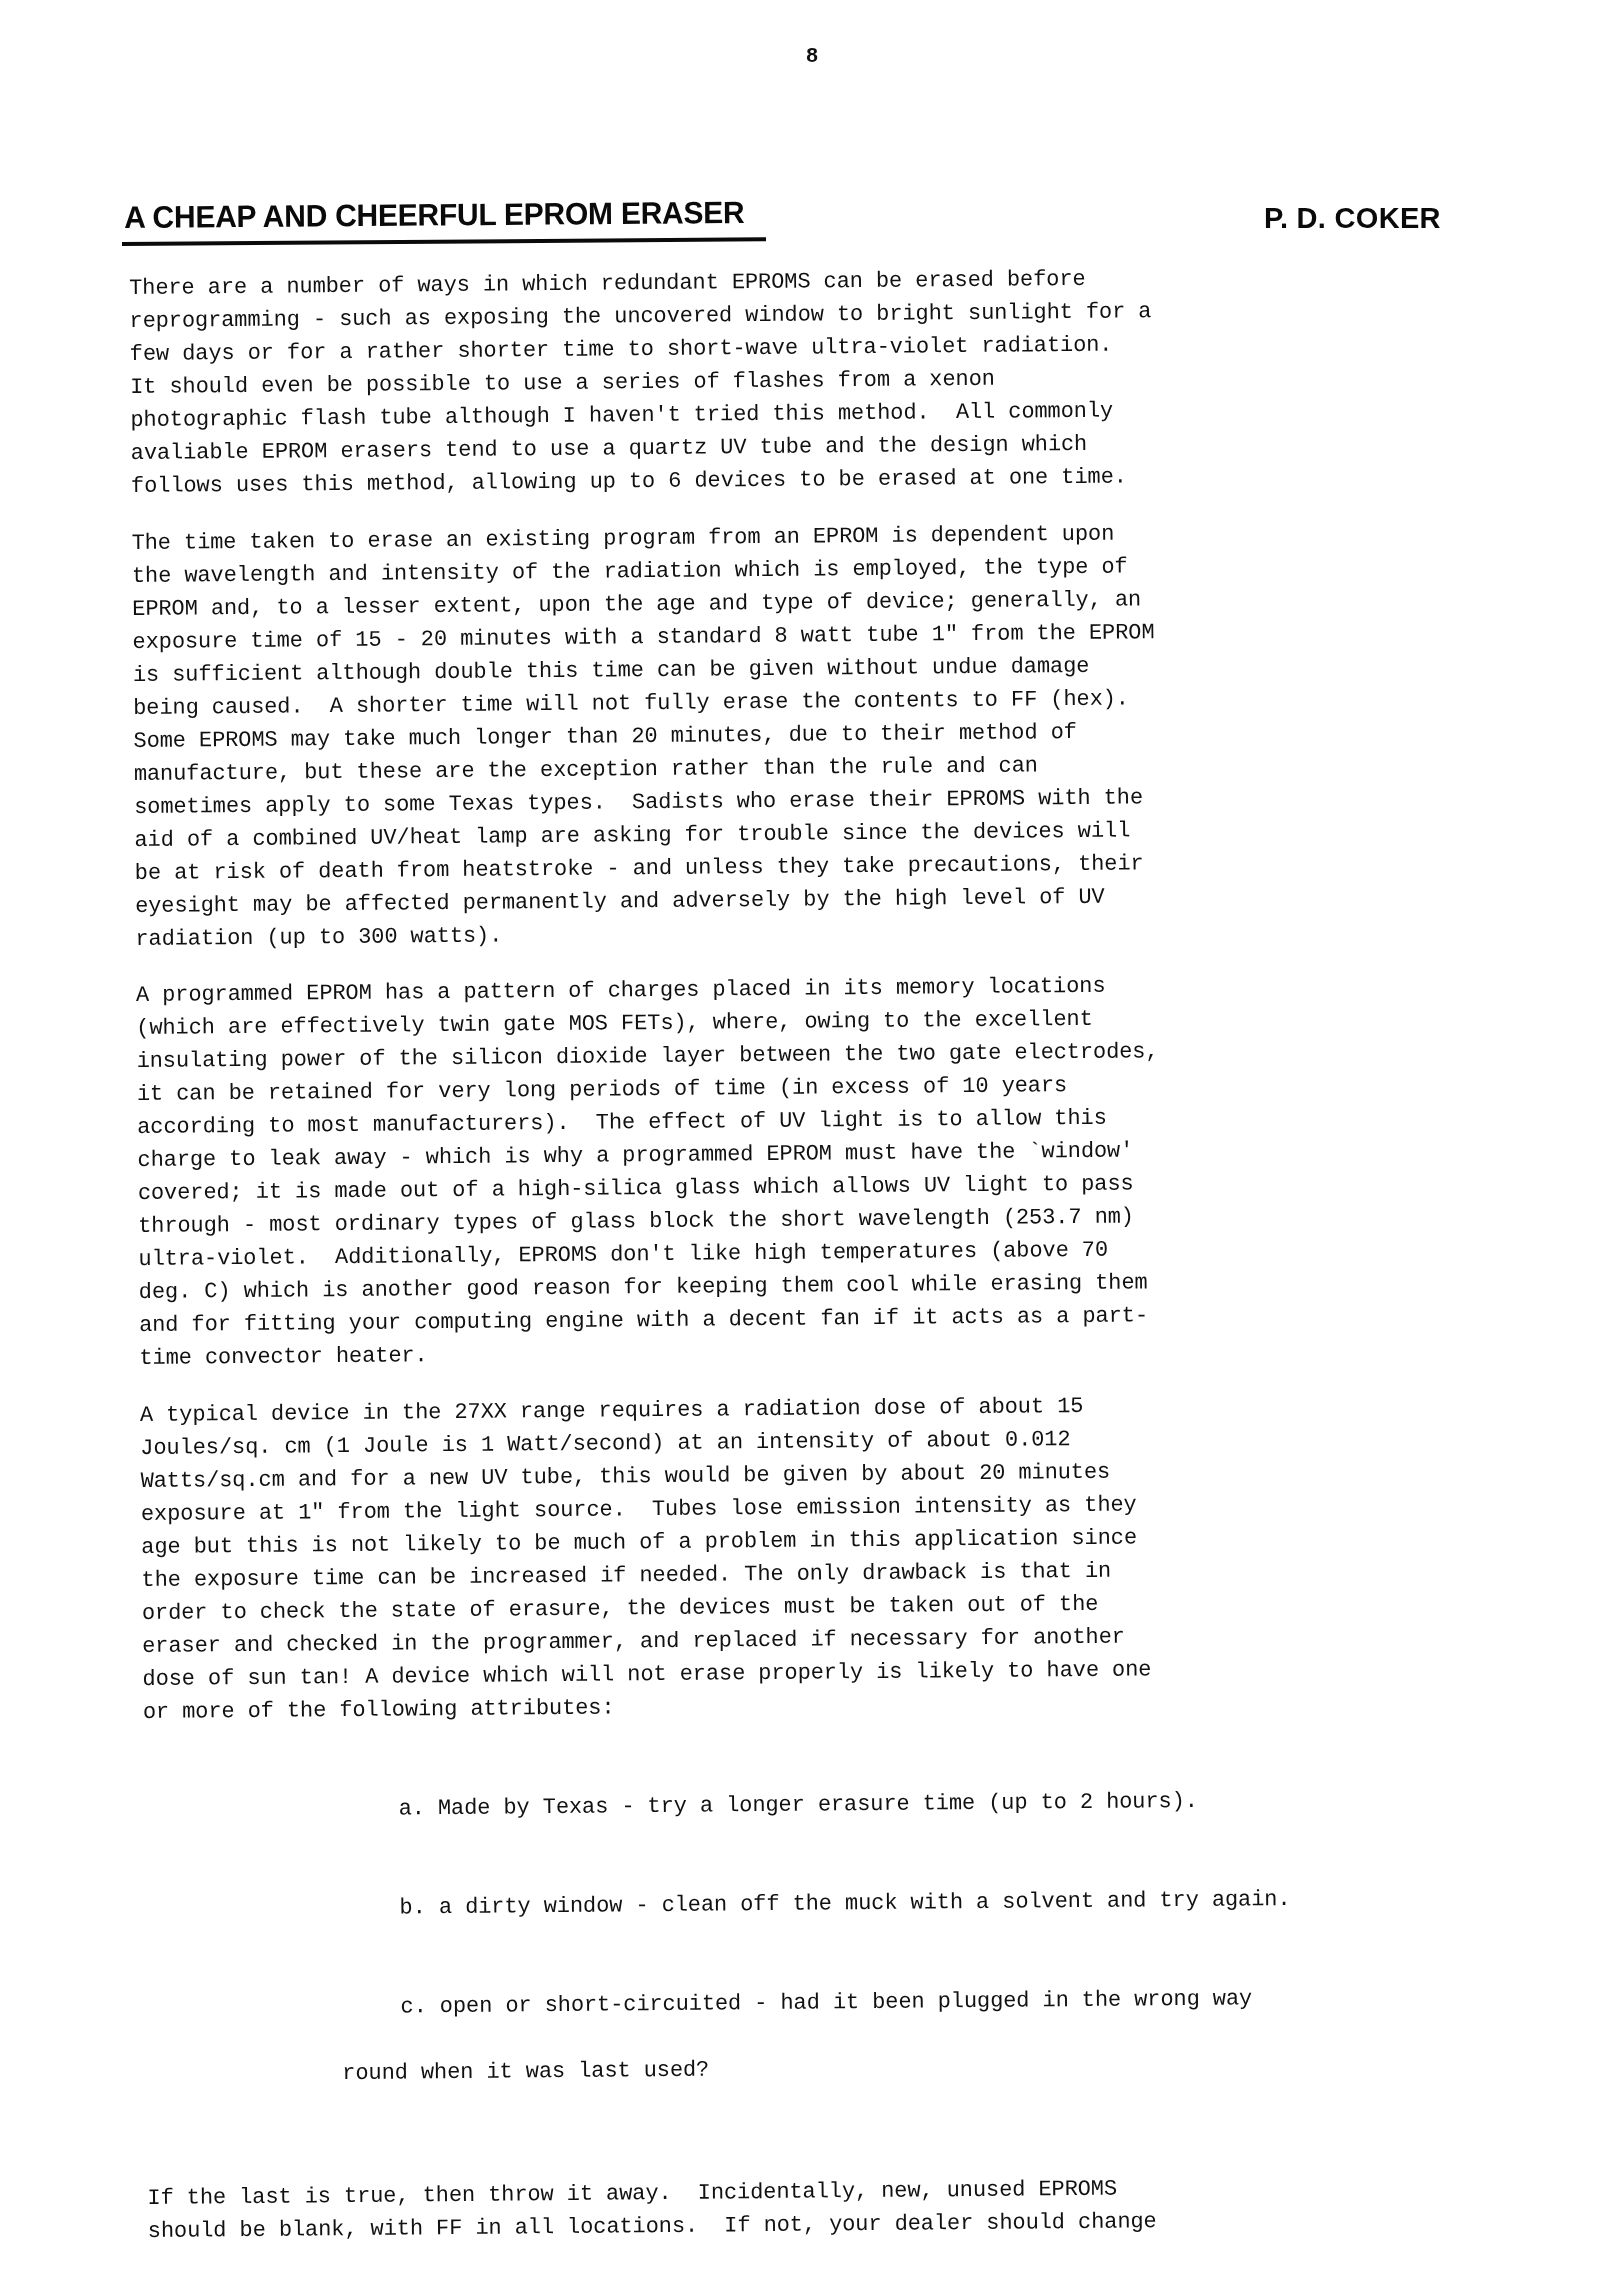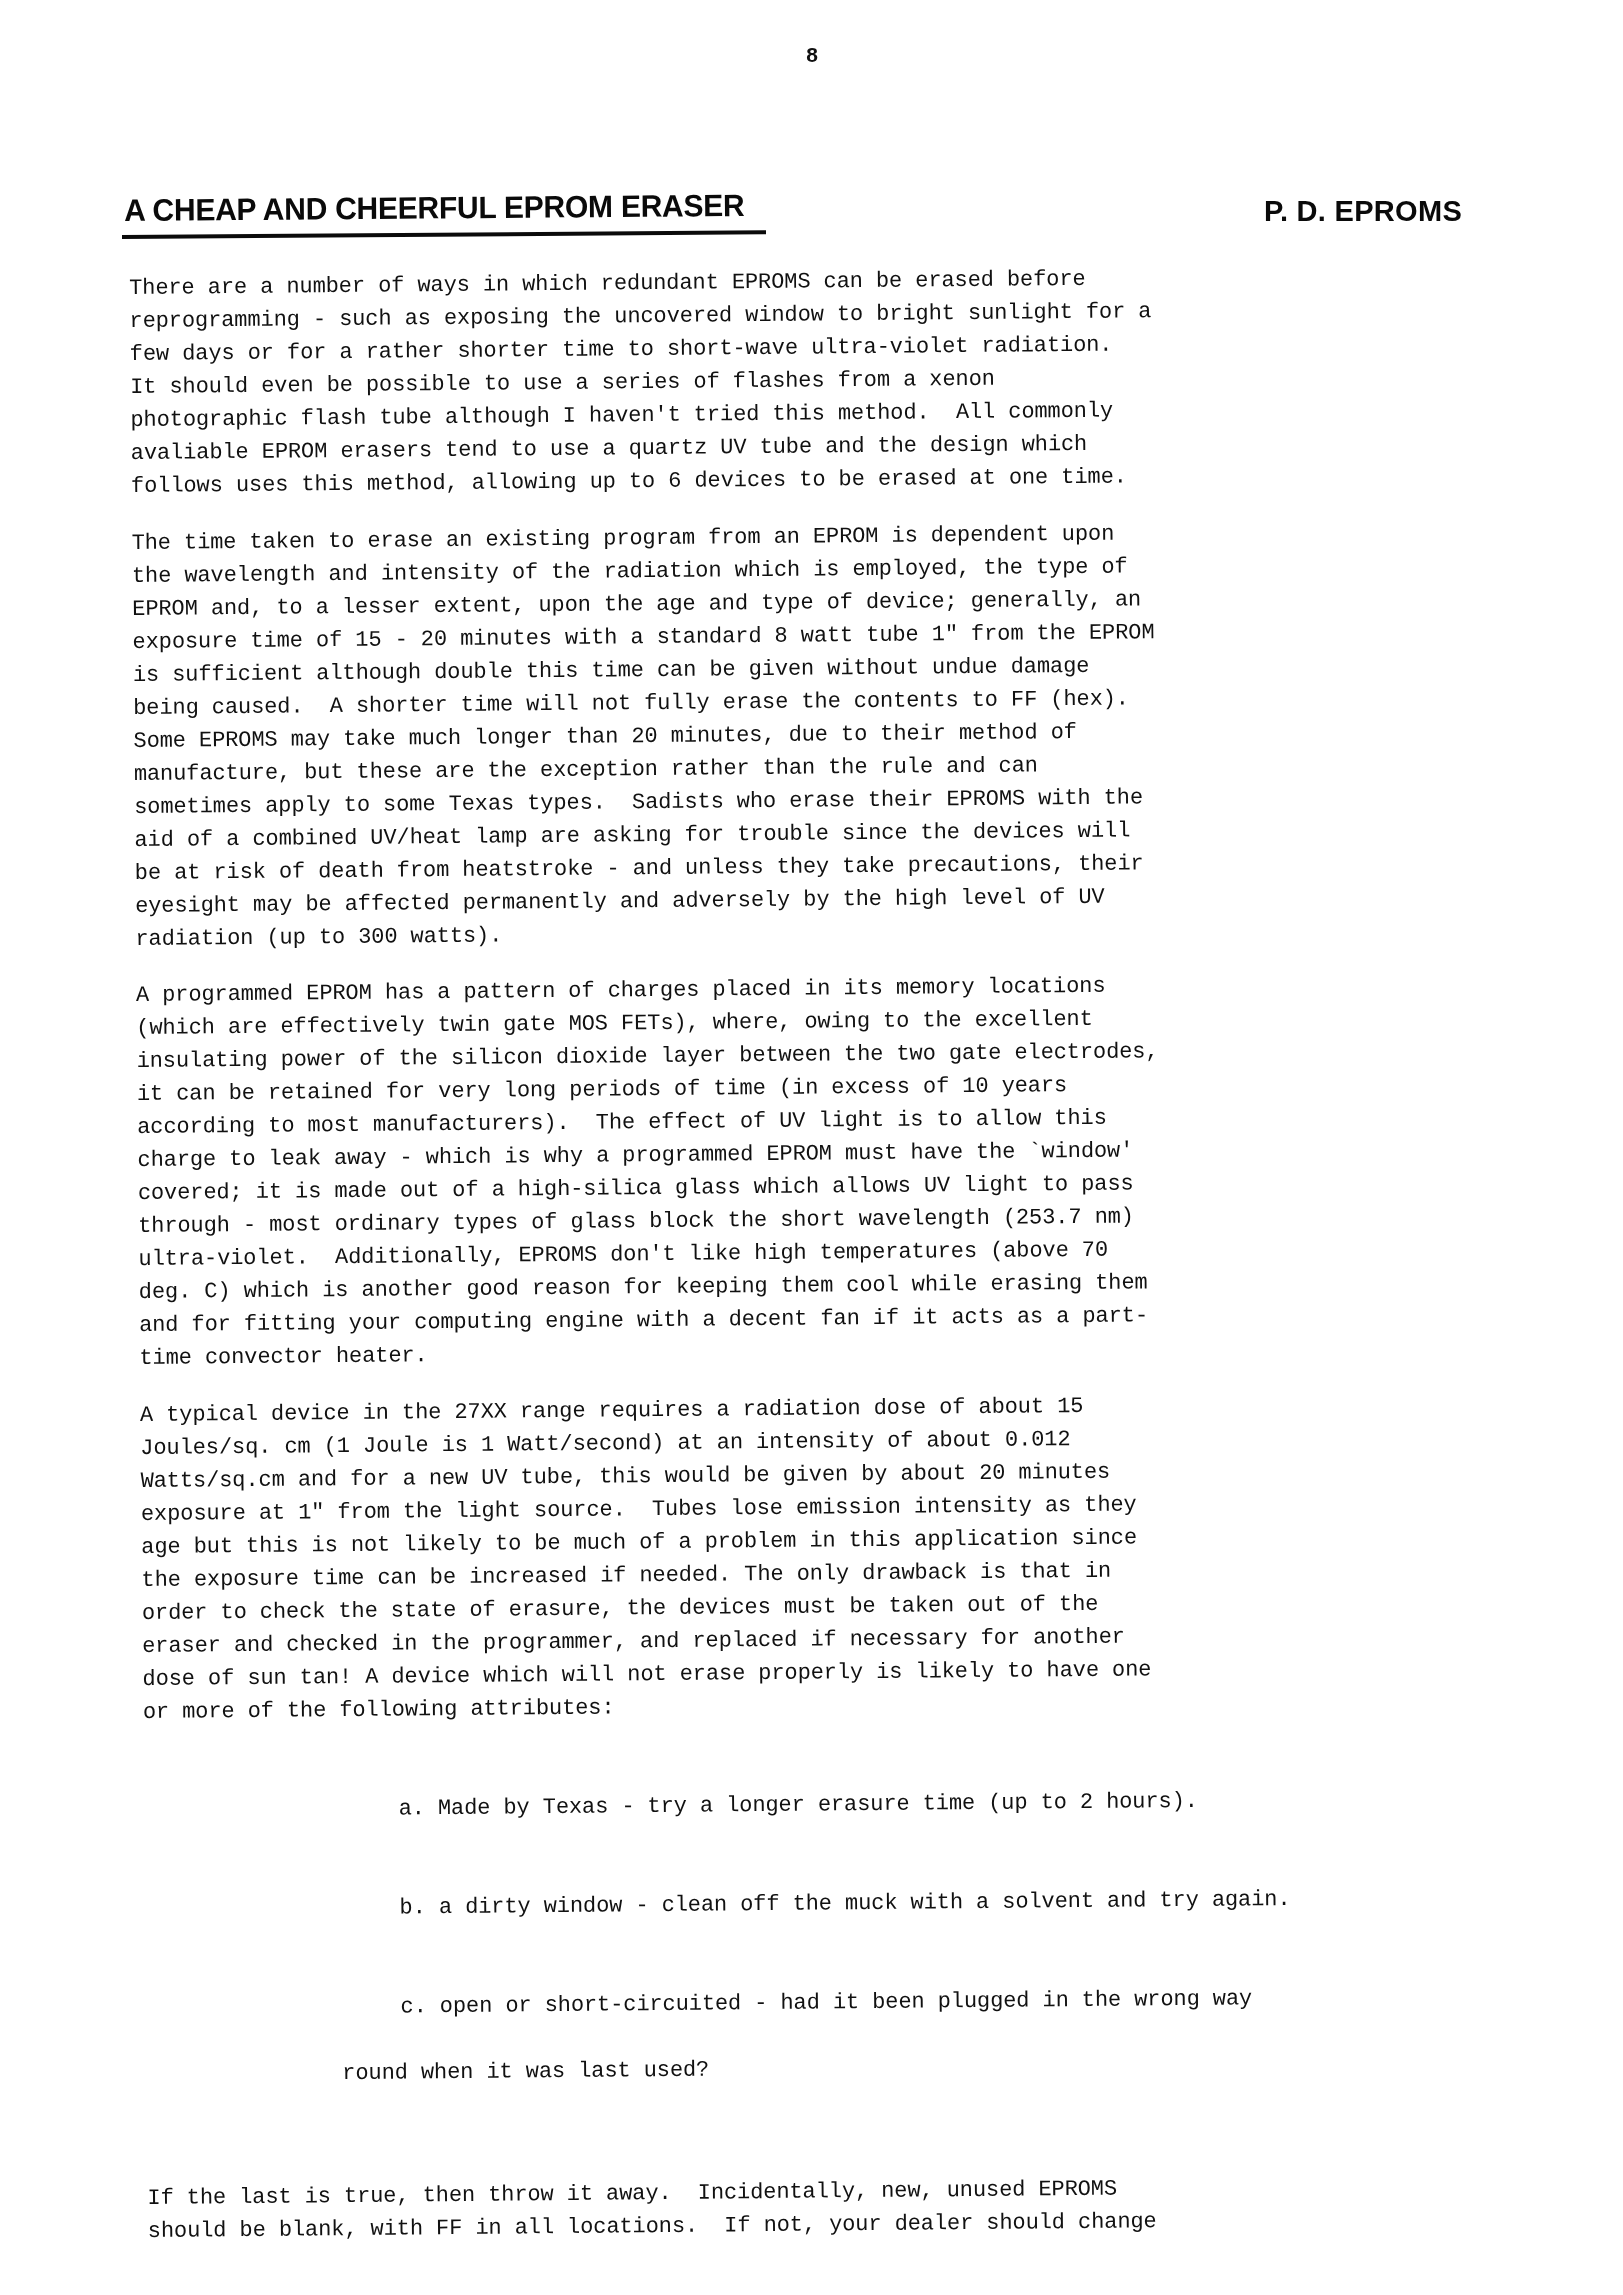--- a/index.html
+++ b/index.html
@@ -28,21 +28,21 @@
     font-family: "Liberation Sans", sans-serif;
     font-weight: bold;
     font-size: 21px;
     color: #101010;
     letter-spacing: 0px;
   }
 
   
   .header {
     position: absolute;
-    top: 193px;
+    top: 200px;
     left: 0;
     width: 1580px;
     height: 62px;
     text-align: center;
   }
 
   .article-title {
     position: absolute;
     left: 124px;
     top: 0px;
@@ -131,21 +131,21 @@
 </head>
 <body>
 
 <div class="page">
 
   <div class="page-number">8</div>
 
   <div class="header">
     <div class="article-title">A CHEAP AND CHEERFUL EPROM ERASER</div>
     <div class="title-underline"></div>
-    <div class="author">P. D. EPROMS</div>
+    <div class="author">P. D. COKER</div>
   </div>
 
   <div class="body-col skew">
 
     <p class="para">There are a number of ways in which redundant EPROMS can be erased before
 reprogramming - such as exposing the uncovered window to bright sunlight for a
 few days or for a rather shorter time to short-wave ultra-violet radiation.
 It should even be possible to use a series of flashes from a xenon
 photographic flash tube although I haven't tried this method.  All commonly
 avaliable EPROM erasers tend to use a quartz UV tube and the design which

